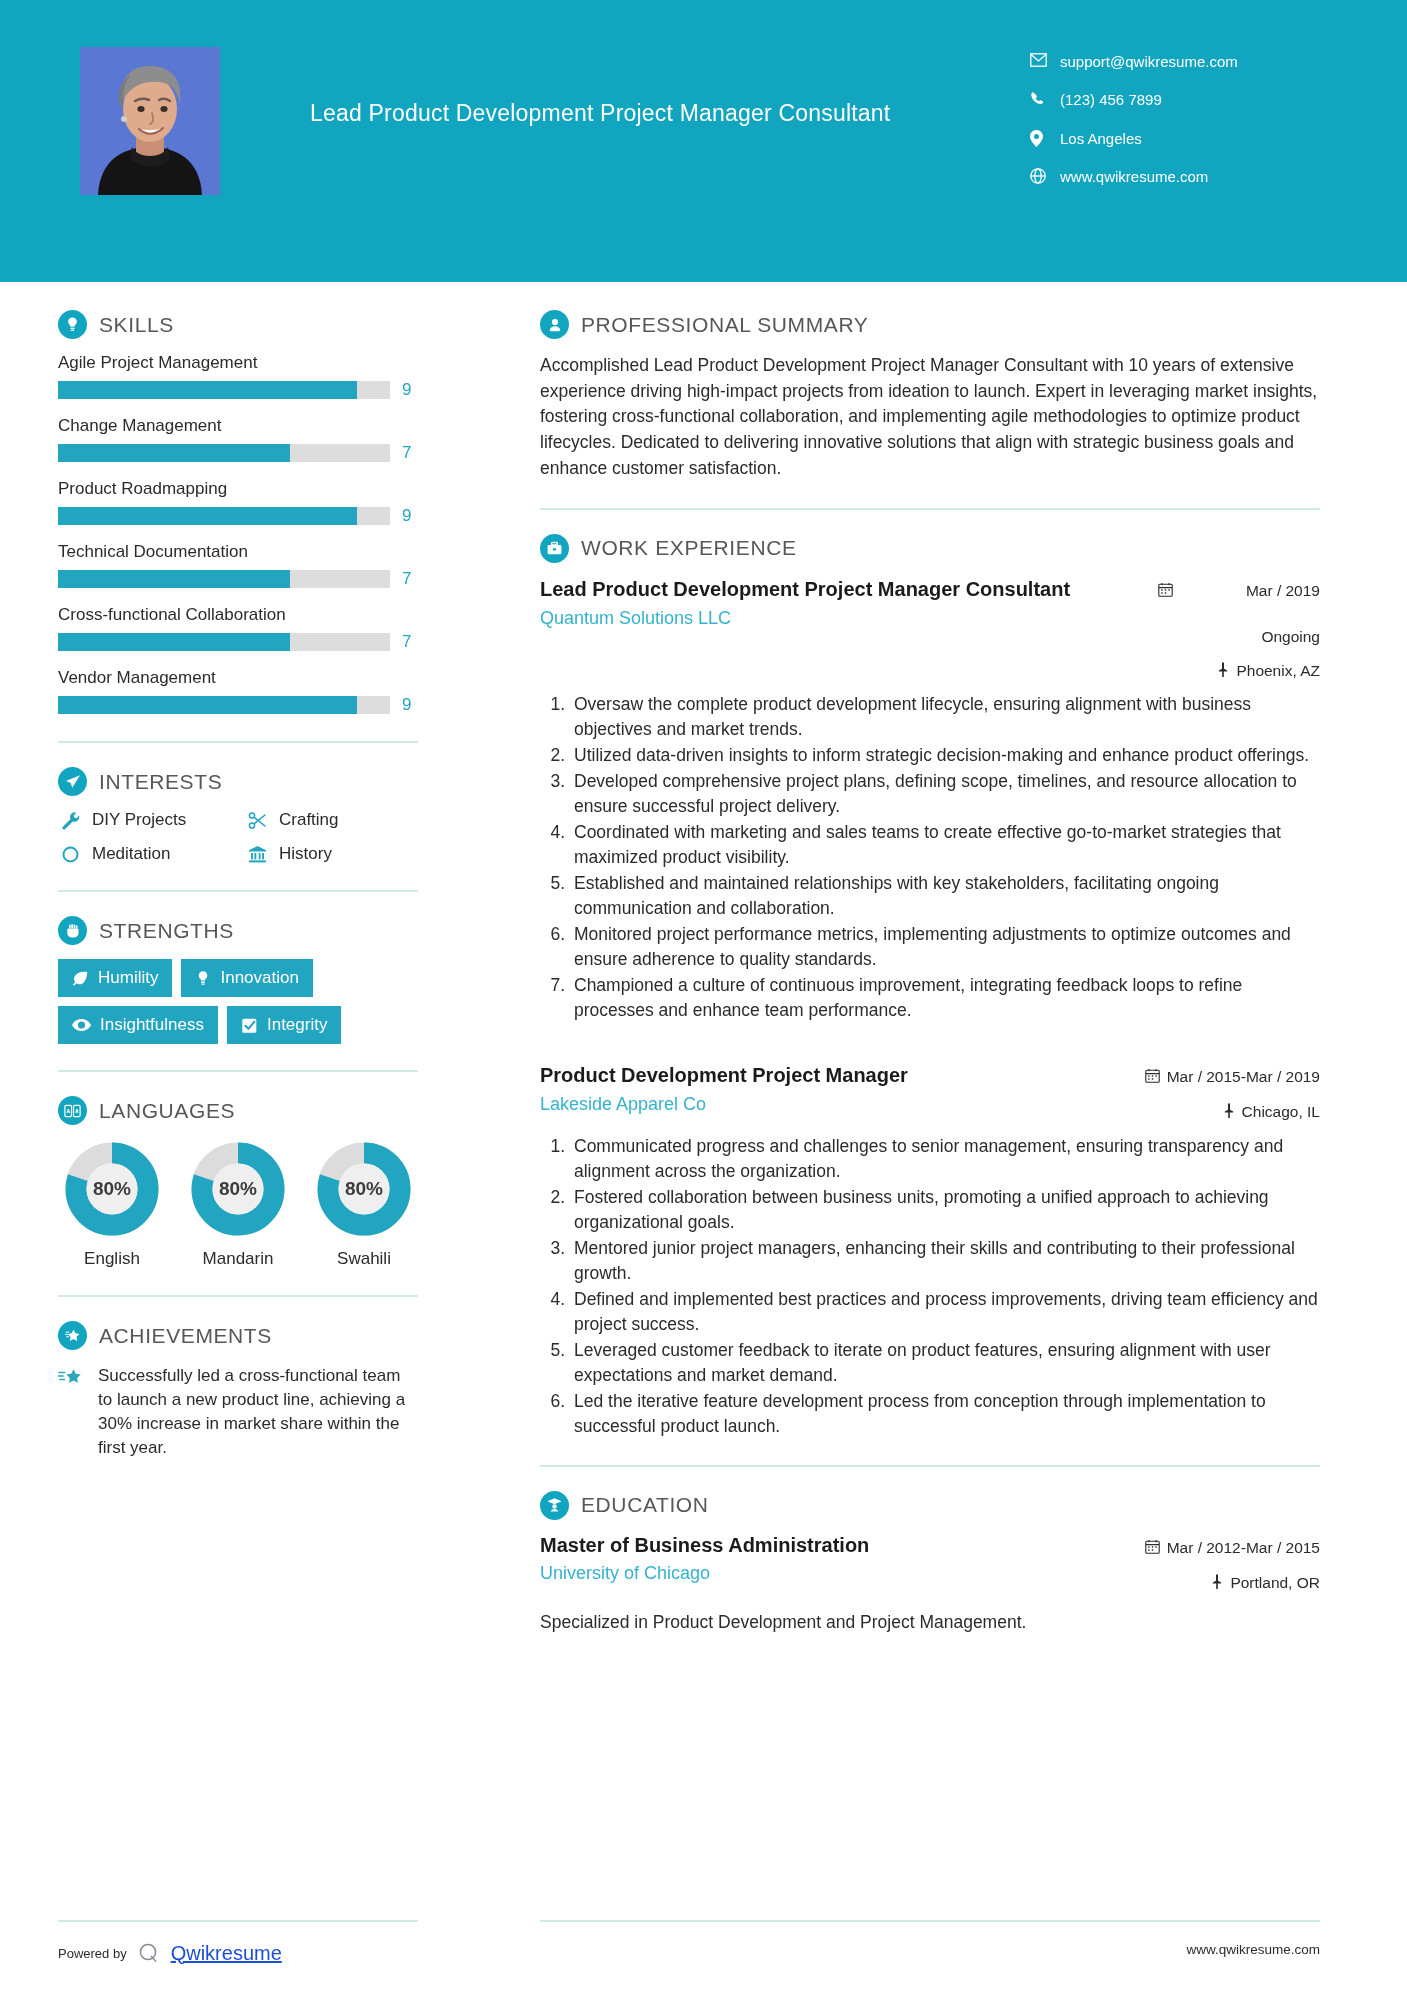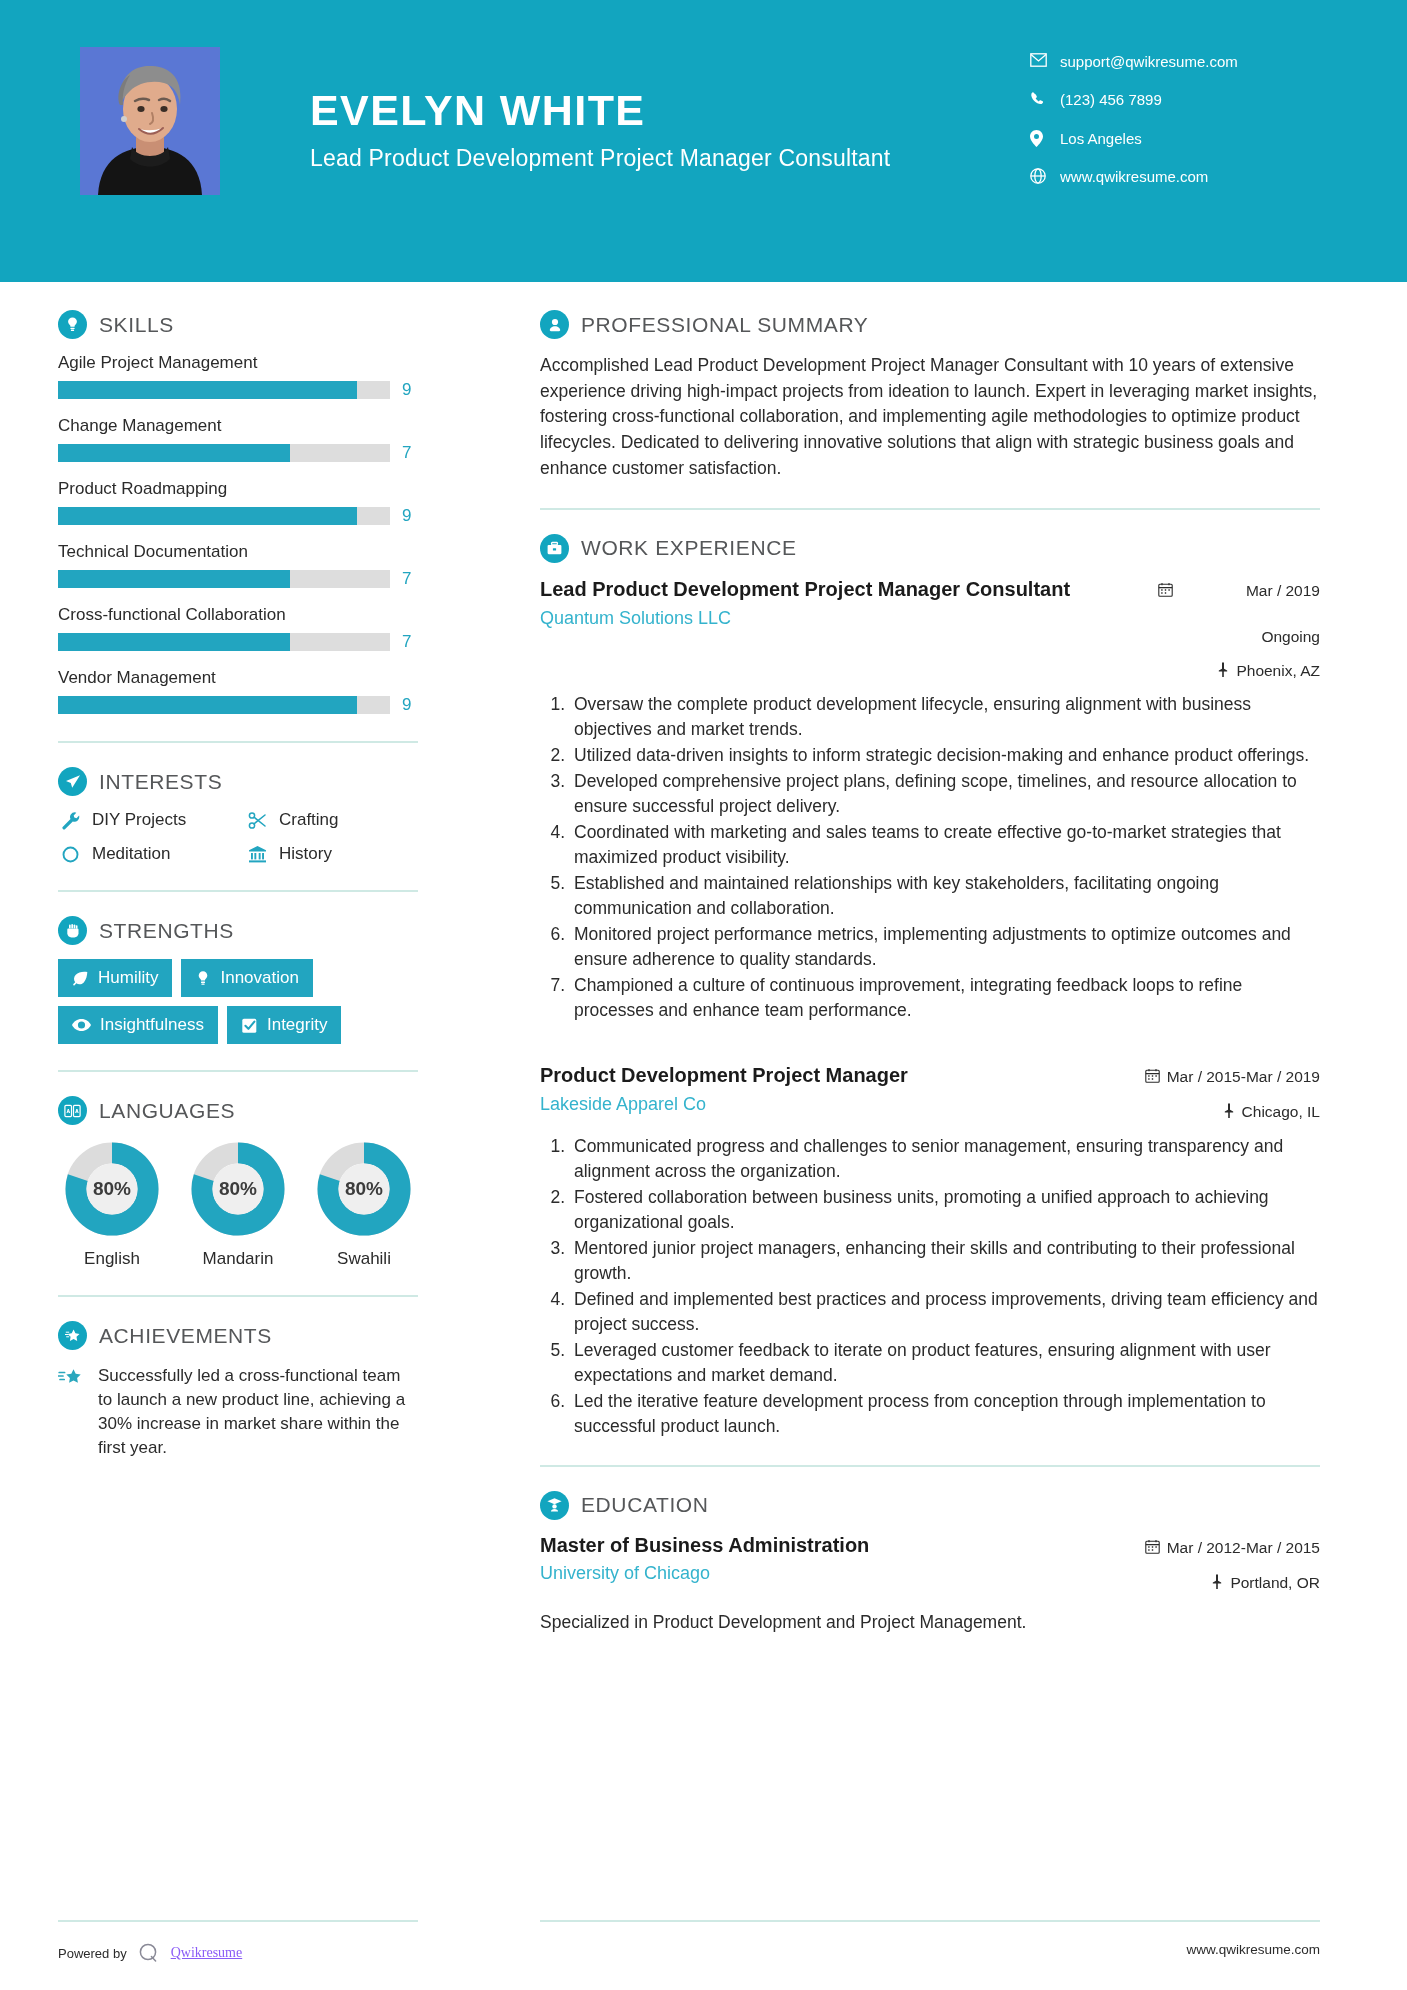--- a/index.html
+++ b/index.html
@@ -334,24 +334,23 @@
     align-items: center;
     gap: 9px;
     font-size: 13px;
     color: #2b2b2b;
   }
   .powered .qlogo {
     width: 26px; height: 26px;
     display: flex; align-items: center; justify-content: center;
   }
   .powered .qname {
-    font-size: 14px;
-    color: #8b5cf6;
+    font-size: 20px;
+    color: #1d4ed8;
     text-decoration: underline;
-    font-family: Liberation Serif, serif;
   }
   .footer-right {
     position: absolute;
     left: 540px; top: 1920px;
     width: 780px;
     text-align: right;
   }
   .footer-right .fhr {
     border-top: 2px solid #cfe9e4;
     margin-bottom: 20px;
@@ -392,21 +391,20 @@
         <path d="M72 66 q3 9 -2 11" stroke="#b07f64" stroke-width="2" fill="none" stroke-linecap="round"></path>
 
         <path d="M59 82 q12 9 24 -1 q-12 4 -24 1 Z" fill="#ffffff"></path>
         <path d="M59 82 q12 10 24 -1" stroke="#9c5f55" stroke-width="2" fill="none" stroke-linecap="round"></path>
 
         <circle cx="44" cy="72" r="3" fill="#cfcfcf"></circle>
       </svg>
     </div>
 
     <div class="name-block">
-      <div class="name">EVELYN WHITE</div>
       <div class="job-title">Lead Product Development Project Manager Consultant</div>
     </div>
 
     <div class="contact">
       <div class="contact-row">
         <span class="ci">
           <svg width="17" height="14" viewBox="0 0 17 14" fill="none" stroke="#ffffff" stroke-width="1.3">
             <rect x="0.8" y="0.8" width="15.4" height="12.4"></rect>
             <path d="M1 1.6 L8.5 8 L16 1.6"></path>
           </svg>

